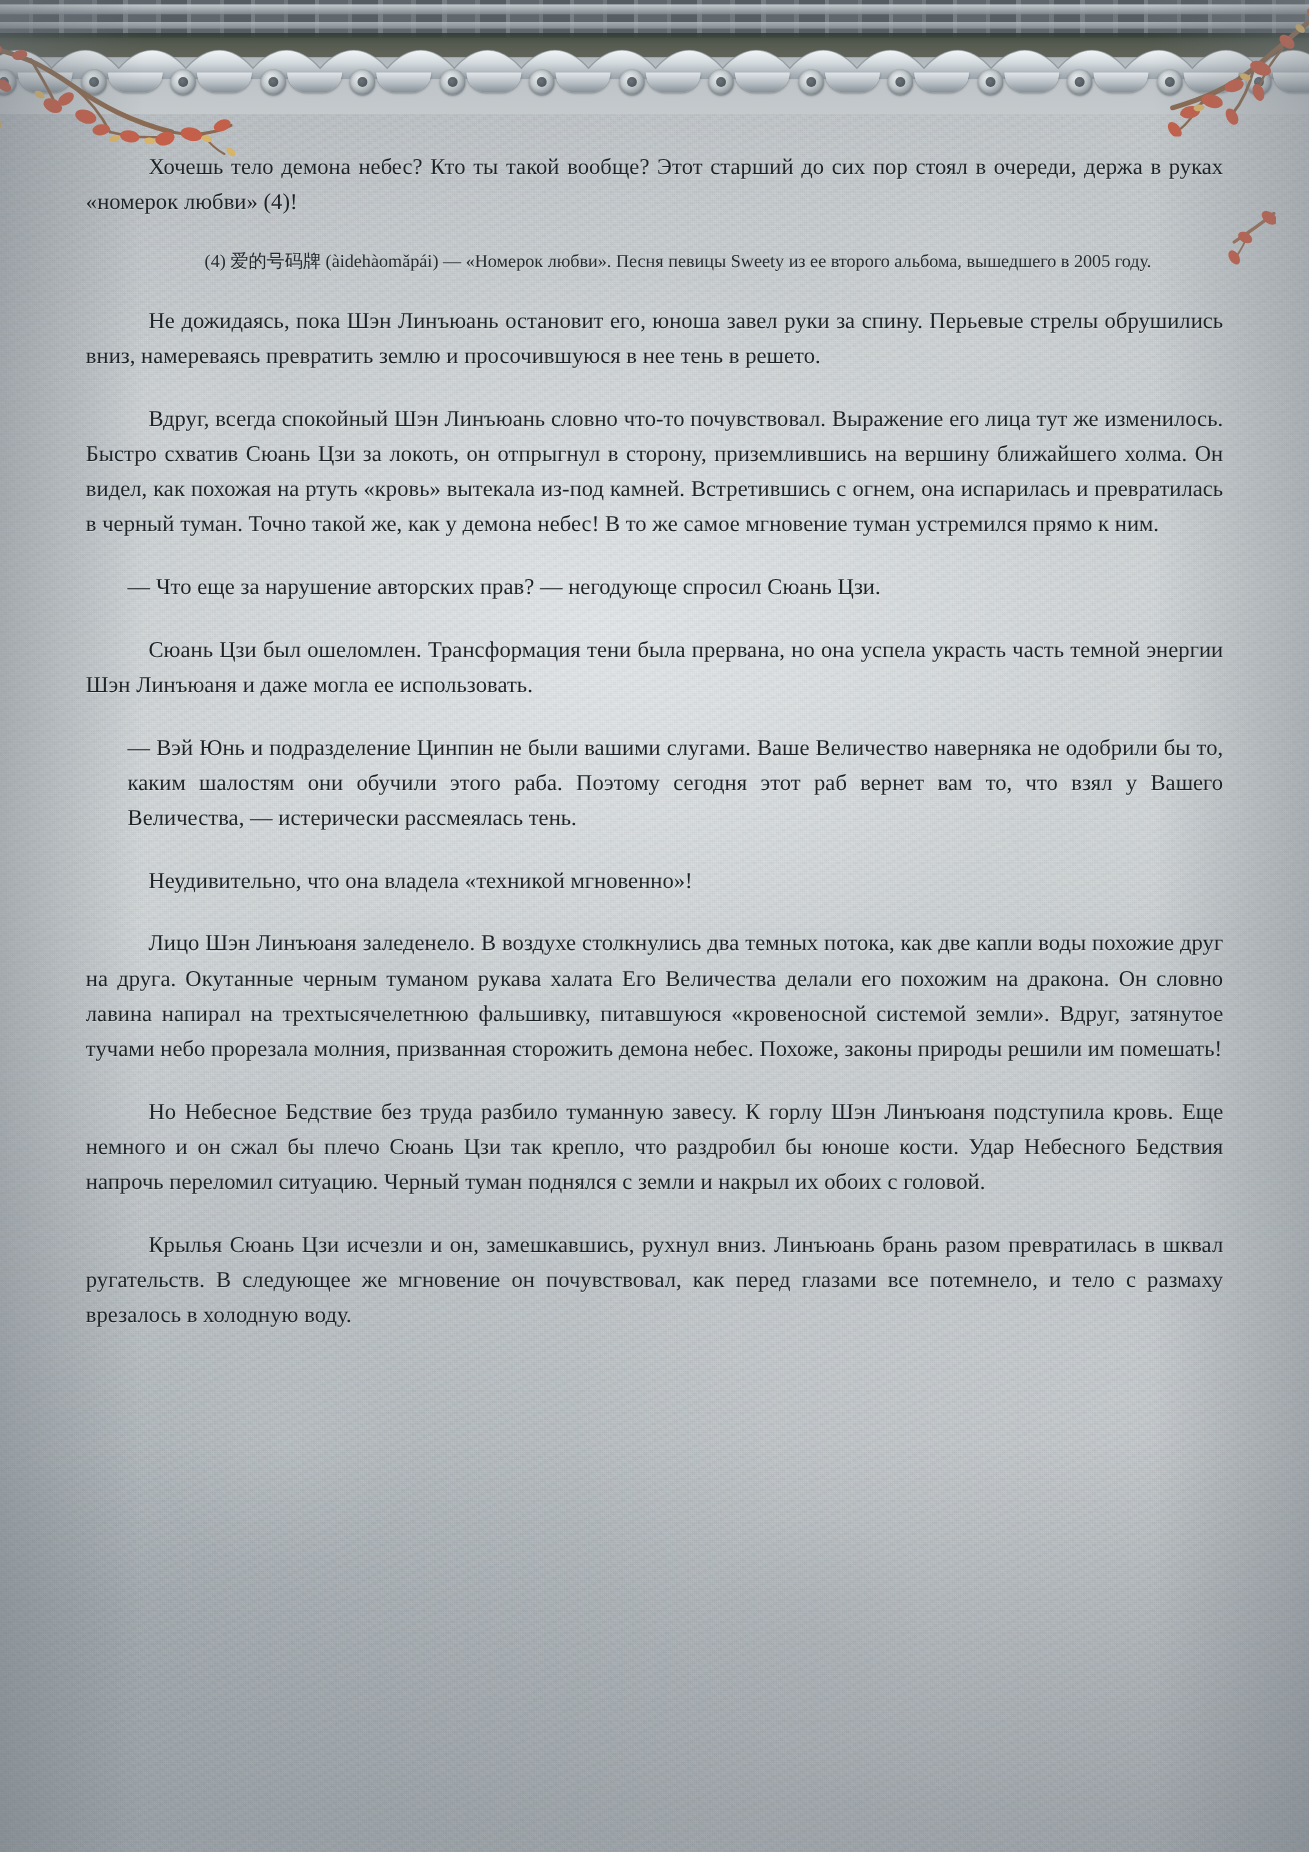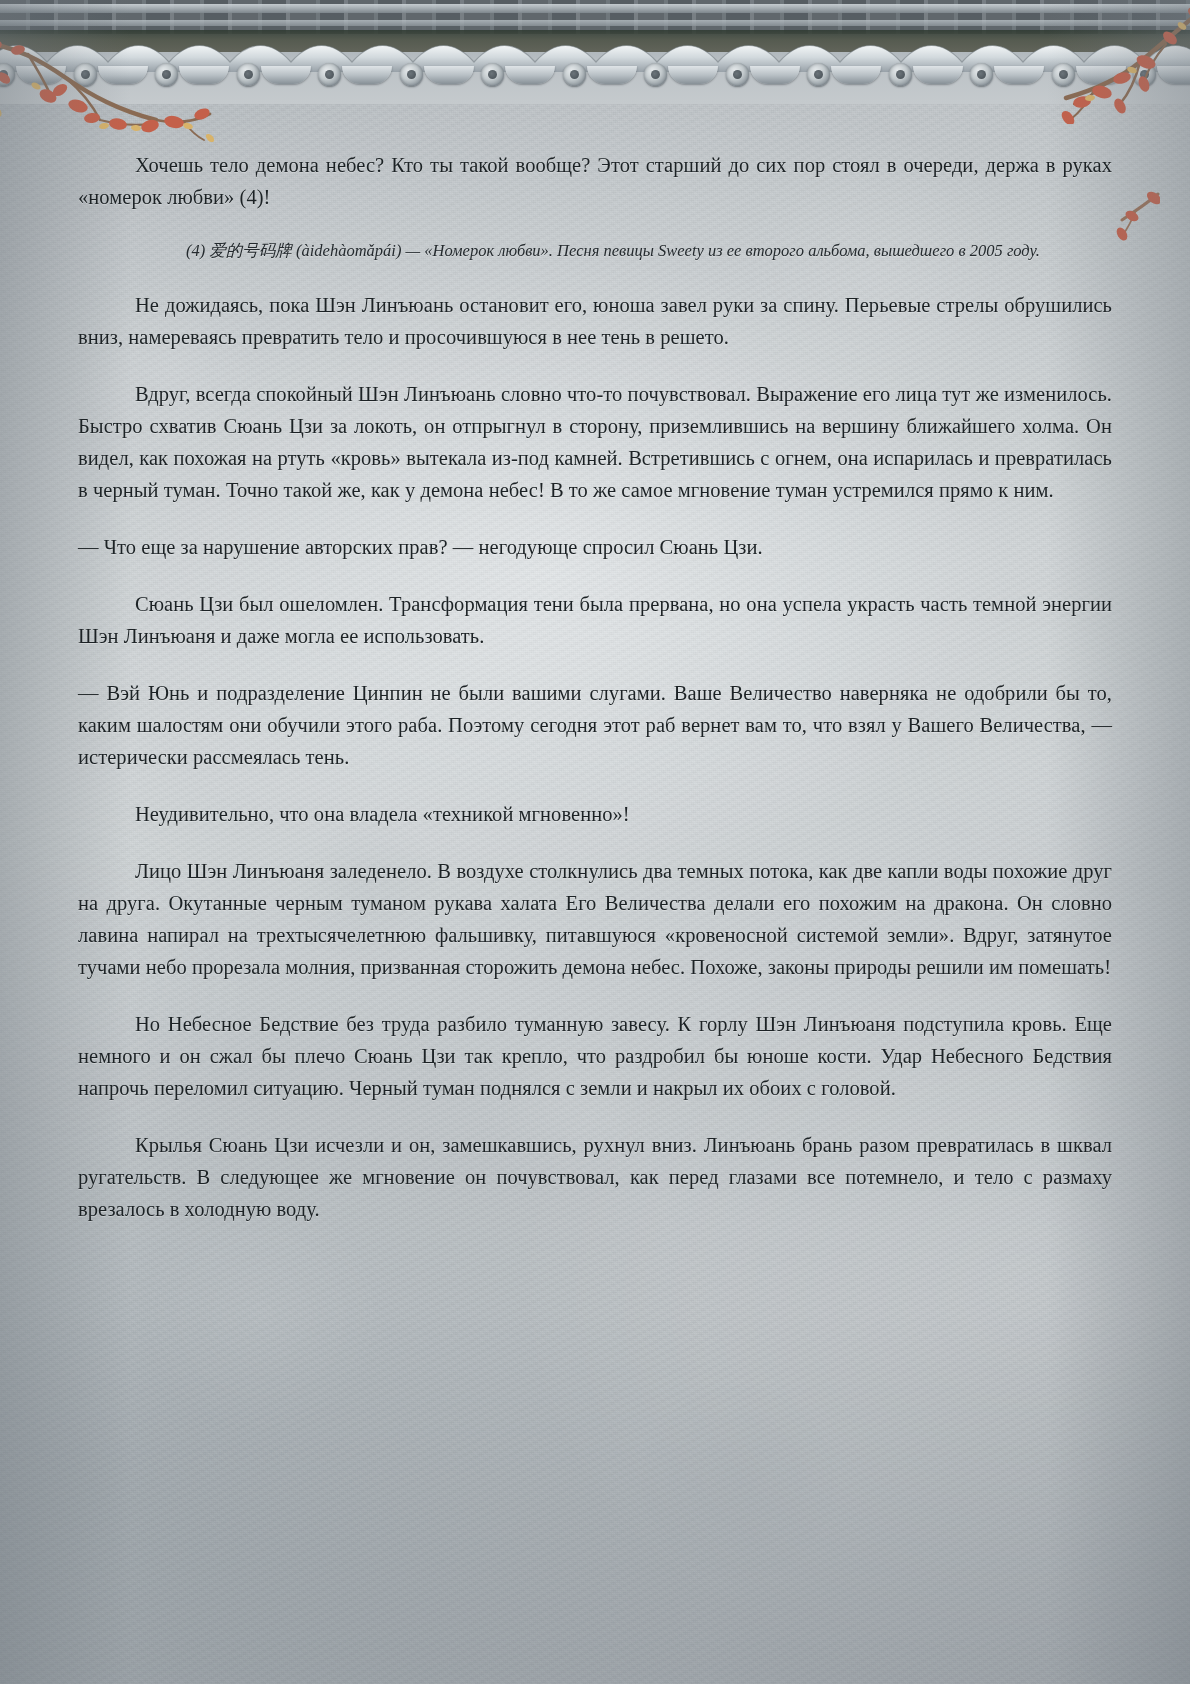--- a/index.html
+++ b/index.html
@@ -162,41 +162,40 @@
     position: absolute;
     pointer-events: none;
   }
   .branch-left { left: -12px; top: 34px; width: 330px; height: 110px; }
   .branch-right { right: -10px; top: 4px; width: 230px; height: 120px; }
   .branch-far-right { right: 30px; top: 190px; width: 90px; height: 60px; }
 
   
   .content {
     position: absolute;
-    top: 149px;
+    top: 136px;
     left: 78px;
     width: 1034px;
   }
   p.para {
     margin: 0 0 25px 0;
     font-size: 20.5px;
     line-height: 32px;
     color: #1c2225;
     text-align: justify;
     text-indent: 57px;
     letter-spacing: 0.05px;
     text-shadow: 0 1px 0 rgba(255,255,255,0.30);
   }
-  p.para.dialogue { text-indent: 0; }
+  p.para.dialogue { text-indent: 0; margin-left: 38px; }
   p.footnote {
     margin: 0 0 26px 0;
     padding: 0 0 0 108px;
     font-size: 16.5px;
     line-height: 25px;
-    font-style: italic;
     color: #242a2e;
     text-align: justify;
     text-shadow: 0 1px 0 rgba(255,255,255,0.28);
   }
 </style>
 </head>
 <body>
 
 <div class="page">
 
@@ -371,21 +370,21 @@
   </svg>
 
   <div class="vignette"></div>
 
   <div class="content">
 
     <p class="para">Хочешь тело демона небес? Кто ты такой вообще? Этот старший до сих пор стоял в очереди, держа в руках «номерок любви» (4)!</p>
 
     <p class="footnote">(4) 爱的号码牌 (àidehàomǎpái) — «Номерок любви». Песня певицы Sweety из ее второго альбома, вышедшего в 2005 году.</p>
 
-    <p class="para">Не дожидаясь, пока Шэн Линъюань остановит его, юноша завел руки за спину. Перьевые стрелы обрушились вниз, намереваясь превратить тело и просочившуюся в нее тень в решето.</p>
+    <p class="para">Не дожидаясь, пока Шэн Линъюань остановит его, юноша завел руки за спину. Перьевые стрелы обрушились вниз, намереваясь превратить землю и просочившуюся в нее тень в решето.</p>
     <p class="para">Вдруг, всегда спокойный Шэн Линъюань словно что-то почувствовал. Выражение его лица тут же изменилось. Быстро схватив Сюань Цзи за локоть, он отпрыгнул в сторону, приземлившись на вершину ближайшего холма. Он видел, как похожая на ртуть «кровь» вытекала из-под камней. Встретившись с огнем, она испарилась и превратилась в черный туман. Точно такой же, как у демона небес! В то же самое мгновение туман устремился прямо к ним.</p>
     <p class="para dialogue">— Что еще за нарушение авторских прав? — негодующе спросил Сюань Цзи.</p>
     <p class="para">Сюань Цзи был ошеломлен. Трансформация тени была прервана, но она успела украсть часть темной энергии Шэн Линъюаня и даже могла ее использовать.</p>
     <p class="para dialogue">— Вэй Юнь и подразделение Цинпин не были вашими слугами. Ваше Величество наверняка не одобрили бы то, каким шалостям они обучили этого раба. Поэтому сегодня этот раб вернет вам то, что взял у Вашего Величества, — истерически рассмеялась тень.</p>
     <p class="para">Неудивительно, что она владела «техникой мгновенно»!</p>
     <p class="para">Лицо Шэн Линъюаня заледенело. В воздухе столкнулись два темных потока, как две капли воды похожие друг на друга. Окутанные черным туманом рукава халата Его Величества делали его похожим на дракона. Он словно лавина напирал на трехтысячелетнюю фальшивку, питавшуюся «кровеносной системой земли». Вдруг, затянутое тучами небо прорезала молния, призванная сторожить демона небес. Похоже, законы природы решили им помешать!</p>
     <p class="para">Но Небесное Бедствие без труда разбило туманную завесу. К горлу Шэн Линъюаня подступила кровь. Еще немного и он сжал бы плечо Сюань Цзи так крепло, что раздробил бы юноше кости. Удар Небесного Бедствия напрочь переломил ситуацию. Черный туман поднялся с земли и накрыл их обоих с головой.</p>
     <p class="para">Крылья Сюань Цзи исчезли и он, замешкавшись, рухнул вниз. Линъюань брань разом превратилась в шквал ругательств. В следующее же мгновение он почувствовал, как перед глазами все потемнело, и тело с размаху врезалось в холодную воду.</p>
 
   </div>

